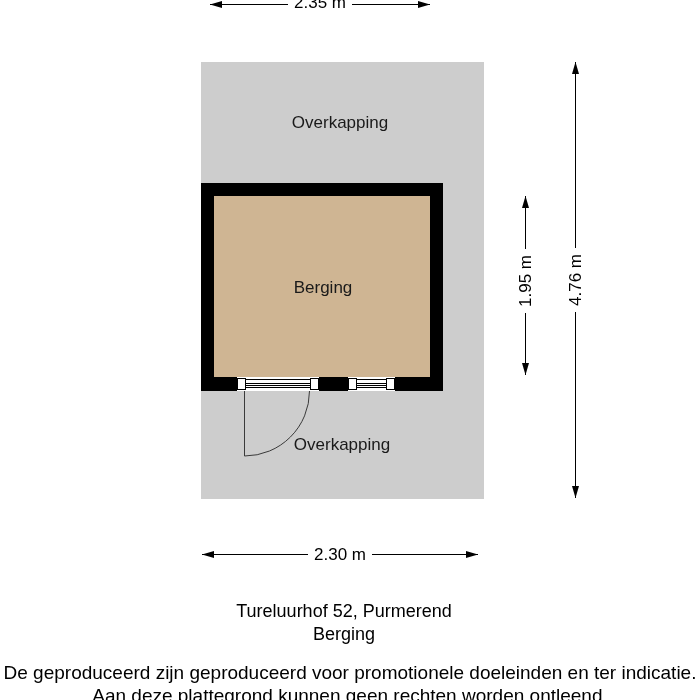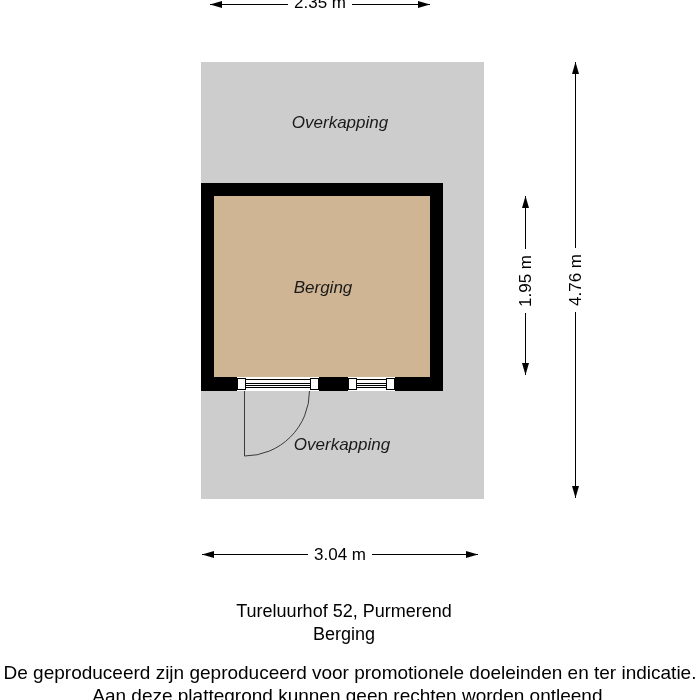--- a/index.html
+++ b/index.html
@@ -28,21 +28,21 @@
   .jamb.left{left:0;}
   .jamb.right{right:0;}
   .track{position:absolute;left:9px;right:9px;top:2px;height:9px;background:#fff;
          border-top:1px solid #000;border-bottom:1px solid #000;box-sizing:border-box;}
   .track i{position:absolute;left:0;right:0;height:1px;background:#000;}
   .track i.a{top:3px;}
   .track i.b{top:5px;}
   
   svg.overlay{position:absolute;left:0;top:0;width:700px;height:700px;pointer-events:none;}
   
-  .lbl{white-space:nowrap;font-size:17px;color:var(--text-color);transform:translate(-50%,-50%);font-style:italic;}
+  .lbl{white-space:nowrap;font-size:17px;color:var(--text-color);transform:translate(-50%,-50%);}
   .lbl-overkapping-top{left:340px;top:123px;}
   .lbl-berging{left:323px;top:288px;}
   .lbl-overkapping-bottom{left:342px;top:445px;}
   
   .dim-lbl{white-space:nowrap;font-size:17px;color:#000;background:#fff;padding:0 6px;line-height:20px;}
   .dim-top{left:320px;top:-7px;transform:translateX(-50%);}
   .dim-inner{left:526px;top:281px;transform:translate(-50%,-50%) rotate(-90deg);}
   .dim-outer{left:576px;top:280px;transform:translate(-50%,-50%) rotate(-90deg);}
   .dim-bottom{left:340px;top:555px;transform:translate(-50%,-50%);}
   
@@ -110,21 +110,21 @@
     </g>
   </svg>
 
   <div class="abs lbl lbl-overkapping-top">Overkapping</div>
   <div class="abs lbl lbl-berging">Berging</div>
   <div class="abs lbl lbl-overkapping-bottom">Overkapping</div>
 
   <div class="abs dim-lbl dim-top">2.35 m</div>
   <div class="abs dim-lbl dim-inner">1.95 m</div>
   <div class="abs dim-lbl dim-outer">4.76 m</div>
-  <div class="abs dim-lbl dim-bottom">3.04 m</div>
+  <div class="abs dim-lbl dim-bottom">2.30 m</div>
 
   <div class="abs address">
     <div>Tureluurhof 52, Purmerend</div>
     <div>Berging</div>
   </div>
   <div class="abs disclaimer">
     <div>De geproduceerd zijn geproduceerd voor promotionele doeleinden en ter indicatie.</div>
     <div>Aan deze plattegrond kunnen geen rechten worden ontleend.</div>
   </div>
 

